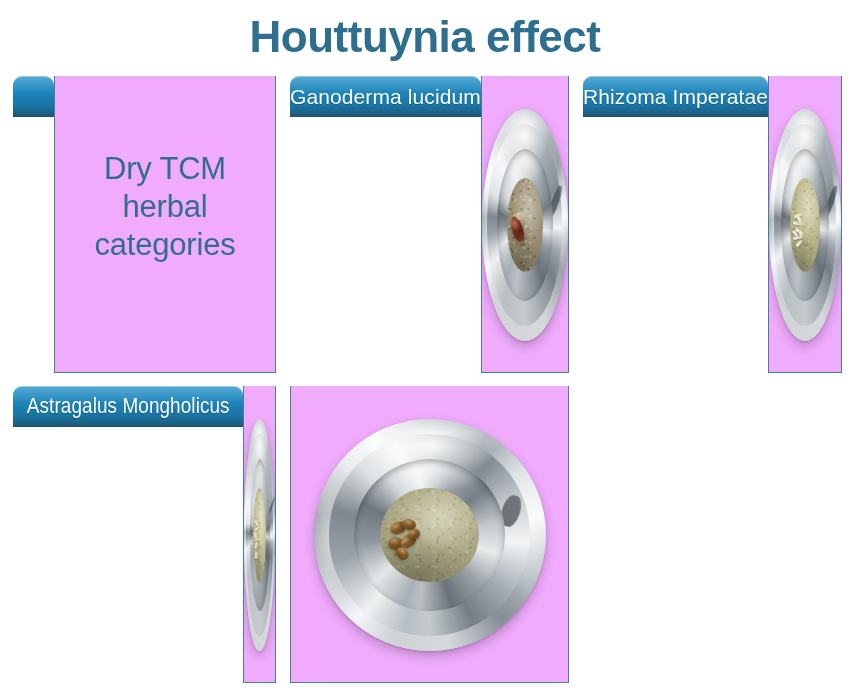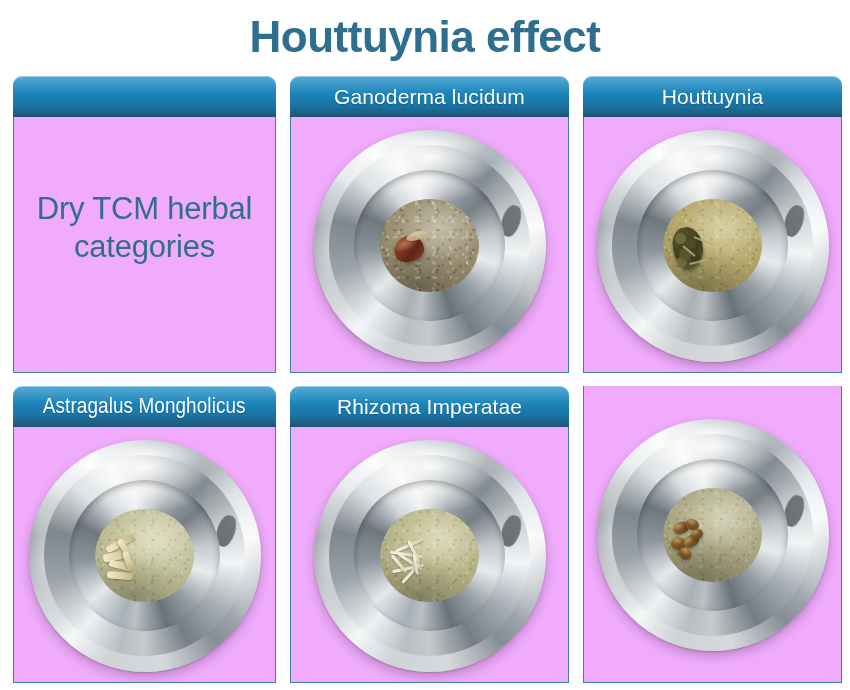--- a/index.html
+++ b/index.html
@@ -32,21 +32,20 @@
     display:grid;
     grid-template-columns:263px 279px 259px;
     grid-template-rows:297px 297px;
     column-gap:14px;
     row-gap:13px;
   }
 
   .cell{
     position:relative;
     display:flex;
-    flex-direction:column;
     overflow:hidden;
   }
 
   .cell-header{
     height:41px;
     flex:0 0 41px;
     border-radius:9px 9px 0 0;
     background:linear-gradient(to bottom,
         #2f93c6 0%,
         #2690c6 14%,
@@ -325,77 +324,20 @@
                 <div class="herb gano-piece"></div>
                 <div class="gano-edge"></div>
               </div>
             </div>
           </div>
         </div>
       </div>
     </div>
   </div>
 
-  <div class="cell">
-    <div class="cell-header">
-      <span class="cell-header-label">Houttuynia</span>
-    </div>
-    <div class="cell-body">
-      <div class="bowl-wrap">
-        <div class="bowl-shadow"></div>
-        <div class="bowl">
-          <div class="bowl-dark-notch"></div>
-          <div class="bowl-rim2">
-            <div class="bowl-dark-notch right"></div>
-            <div class="bowl-inner">
-              <div class="powder">
-                <div class="powder-base" style="background:radial-gradient(ellipse 85% 80% at 58% 33%, #c9bd80 0%, #b8ac6f 48%, #968a52 100%);"></div>
-                <div class="powder-grain" style="opacity:0.55"></div>
-                <div class="powder-shade"></div>
-                <div class="herb hout-piece"></div>
-                <div class="hout-stem" style="left:30%;top:44%;width:22%;transform:rotate(22deg);"></div>
-                <div class="hout-stem" style="left:26%;top:66%;width:18%;transform:rotate(-14deg);"></div>
-                <div class="hout-stem" style="left:18%;top:55%;width:16%;transform:rotate(40deg);"></div>
-              </div>
-            </div>
-          </div>
-        </div>
-      </div>
-    </div>
-  </div>
-
-  <div class="cell">
-    <div class="cell-header">
-      <span class="cell-header-label condensed">Astragalus Mongholicus</span>
-    </div>
-    <div class="cell-body">
-      <div class="bowl-wrap">
-        <div class="bowl-shadow"></div>
-        <div class="bowl">
-          <div class="bowl-dark-notch"></div>
-          <div class="bowl-rim2">
-            <div class="bowl-dark-notch right"></div>
-            <div class="bowl-inner">
-              <div class="powder">
-                <div class="powder-base" style="background:radial-gradient(ellipse 88% 82% at 60% 35%, #d4d3ac 0%, #c2c199 48%, #a3a27b 100%);"></div>
-                <div class="powder-grain" style="opacity:0.5"></div>
-                <div class="powder-shade"></div>
-                <div class="astra-slice" style="left:10%;top:33%;width:30%;height:7%;transform:rotate(-28deg);"></div>
-                <div class="astra-slice" style="left:8%;top:46%;width:27%;height:8%;transform:rotate(-12deg);"></div>
-                <div class="astra-slice" style="left:14%;top:57%;width:24%;height:7%;transform:rotate(14deg);"></div>
-                <div class="astra-slice" style="left:19%;top:40%;width:22%;height:6%;transform:rotate(58deg);"></div>
-                <div class="astra-slice" style="left:12%;top:68%;width:26%;height:7%;transform:rotate(5deg);"></div>
-                <div class="astra-slice" style="left:24%;top:52%;width:18%;height:6%;transform:rotate(70deg);"></div>
-              </div>
-            </div>
-          </div>
-        </div>
-      </div>
-    </div>
-  </div>
 
   <div class="cell">
     <div class="cell-header">
       <span class="cell-header-label">Rhizoma Imperatae</span>
     </div>
     <div class="cell-body">
       <div class="bowl-wrap">
         <div class="bowl-shadow"></div>
         <div class="bowl">
           <div class="bowl-dark-notch"></div>
@@ -416,20 +358,50 @@
                 <div class="imp-fiber" style="left:8%;top:57%;width:22%;transform:rotate(50deg);"></div>
               </div>
             </div>
           </div>
         </div>
       </div>
     </div>
   </div>
 
   <div class="cell">
+    <div class="cell-header">
+      <span class="cell-header-label condensed">Astragalus Mongholicus</span>
+    </div>
+    <div class="cell-body">
+      <div class="bowl-wrap">
+        <div class="bowl-shadow"></div>
+        <div class="bowl">
+          <div class="bowl-dark-notch"></div>
+          <div class="bowl-rim2">
+            <div class="bowl-dark-notch right"></div>
+            <div class="bowl-inner">
+              <div class="powder">
+                <div class="powder-base" style="background:radial-gradient(ellipse 88% 82% at 60% 35%, #d4d3ac 0%, #c2c199 48%, #a3a27b 100%);"></div>
+                <div class="powder-grain" style="opacity:0.5"></div>
+                <div class="powder-shade"></div>
+                <div class="astra-slice" style="left:10%;top:33%;width:30%;height:7%;transform:rotate(-28deg);"></div>
+                <div class="astra-slice" style="left:8%;top:46%;width:27%;height:8%;transform:rotate(-12deg);"></div>
+                <div class="astra-slice" style="left:14%;top:57%;width:24%;height:7%;transform:rotate(14deg);"></div>
+                <div class="astra-slice" style="left:19%;top:40%;width:22%;height:6%;transform:rotate(58deg);"></div>
+                <div class="astra-slice" style="left:12%;top:68%;width:26%;height:7%;transform:rotate(5deg);"></div>
+                <div class="astra-slice" style="left:24%;top:52%;width:18%;height:6%;transform:rotate(70deg);"></div>
+              </div>
+            </div>
+          </div>
+        </div>
+      </div>
+    </div>
+  </div>
+
+  <div class="cell">
     <div class="cell-body">
       <div class="bowl-wrap">
         <div class="bowl-shadow"></div>
         <div class="bowl">
           <div class="bowl-dark-notch"></div>
           <div class="bowl-rim2">
             <div class="bowl-dark-notch right"></div>
             <div class="bowl-inner">
               <div class="powder">
                 <div class="powder-base" style="background:radial-gradient(ellipse 88% 82% at 58% 33%, #c3c09b 0%, #aeab86 48%, #8e8b68 100%);"></div>

